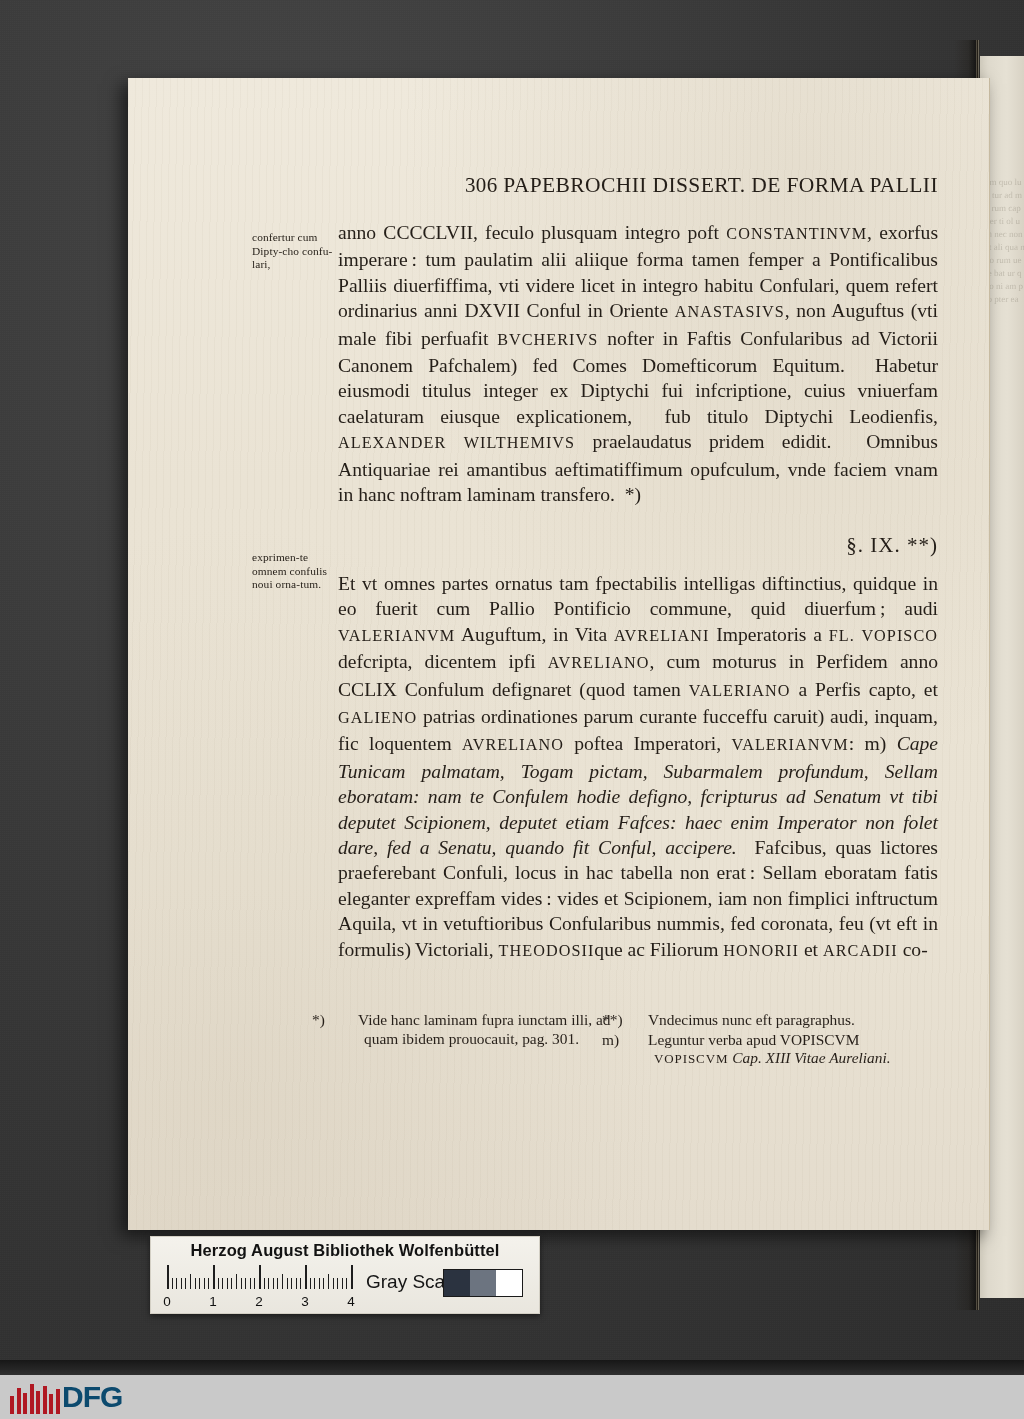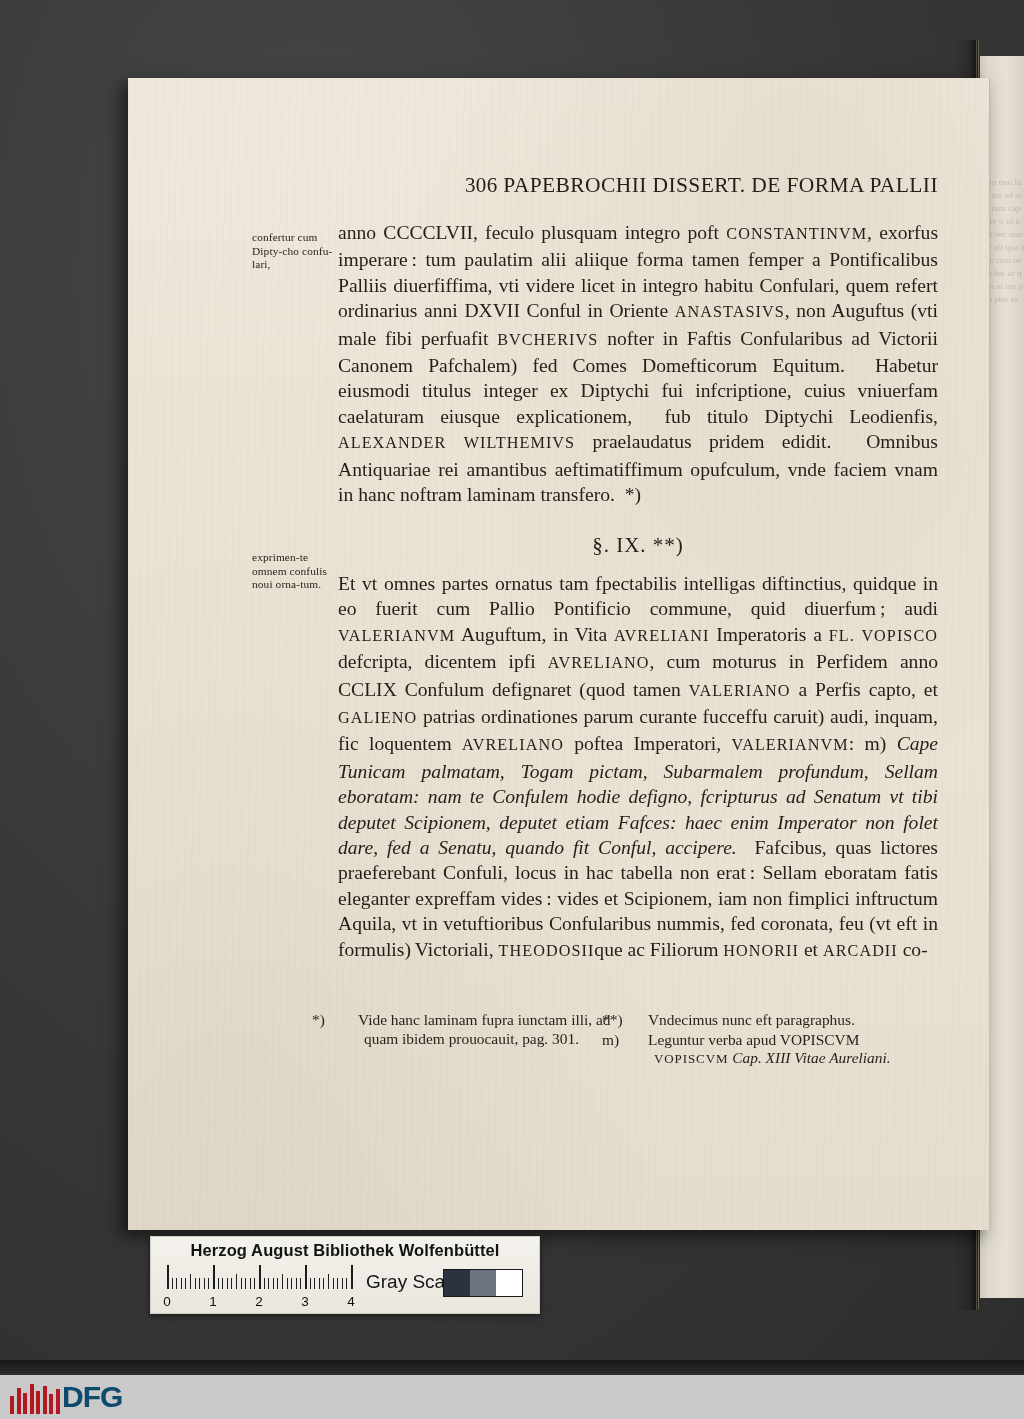--- a/index.html
+++ b/index.html
@@ -98,21 +98,21 @@
   .gloss{
     position:absolute;width:82px;
     font-size:11.4px;line-height:13.6px;
     color:#2a241d;text-align:left;
     letter-spacing:.1px;
   }
   .gloss-1{left:-86px;top:58px;}
   .gloss-2{left:-86px;top:378px;}
 
   .section-head{
-    text-align:center;font-size:21px;
+    text-align:right;font-size:21px;
     margin:26px 0 12px 0;letter-spacing:1px;
   }
   .catchword{
     text-align:right;font-size:19.6px;line-height:25.4px;
     margin-top:1px;padding-right:2px;
   }
   .footnotes{
     position:absolute;left:210px;top:933px;width:600px;
     display:flex;gap:4px;color:#261f19;
   }

